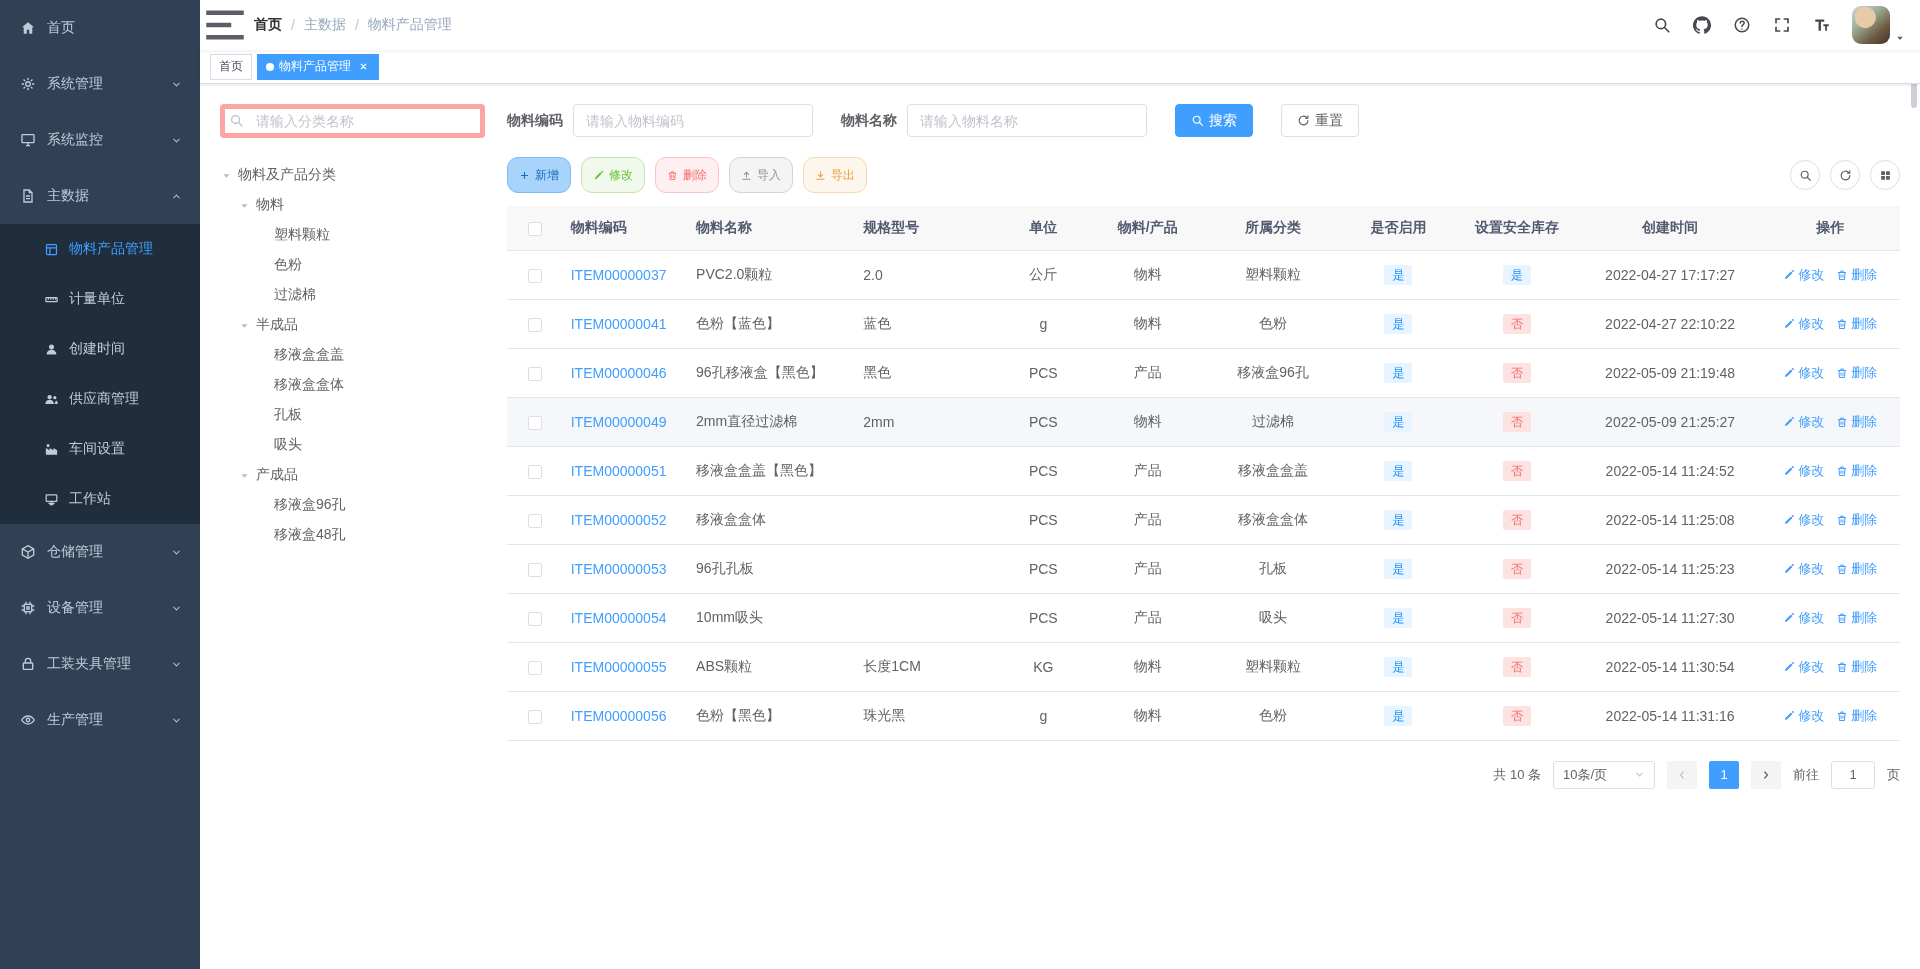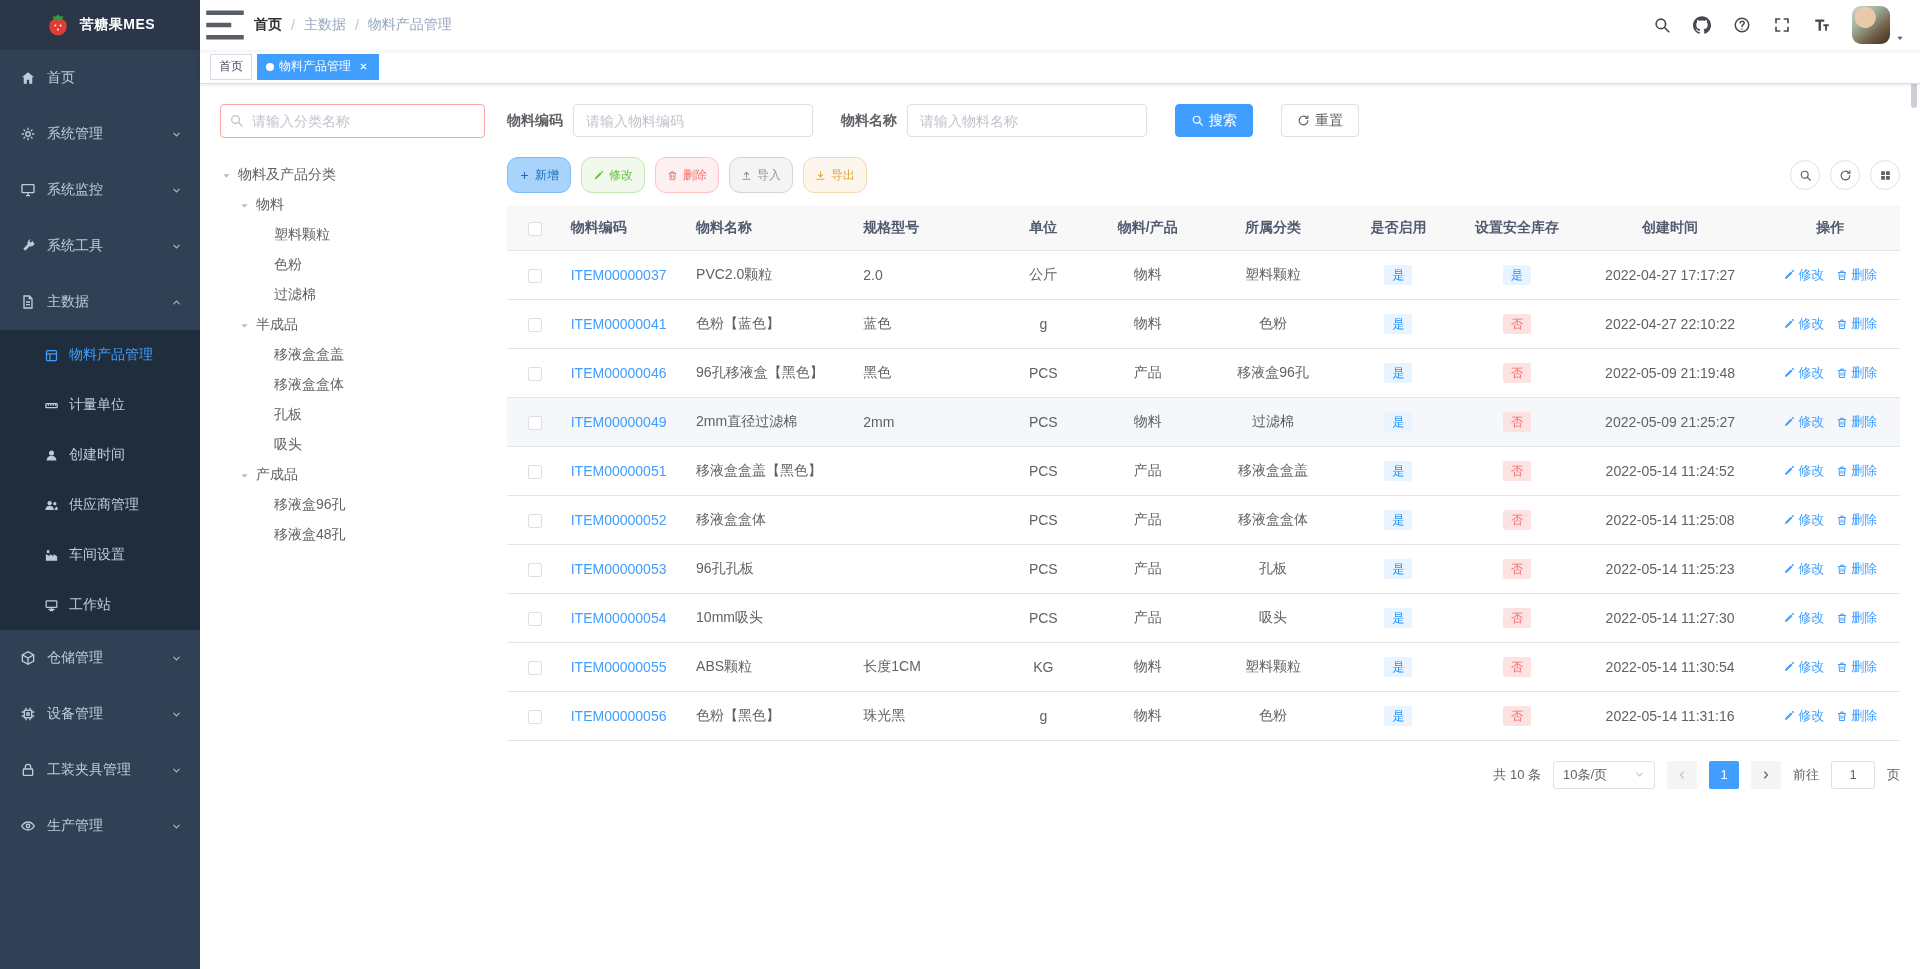--- a/index.html
+++ b/index.html
@@ -49,21 +49,21 @@
   .tag.active { background:#409eff; border-color:#409eff; color:#fff; }
   .tag .dot { width:8px; height:8px; border-radius:50%; background:#fff; }
   .tag-close { width:14px; height:14px; color:#fff; border-radius:50%; }
   .tag-close svg { width:9px; height:9px; margin:auto; }
 
   .content { flex:1; display:flex; gap:22px; padding:20px; background:#fff; overflow:hidden; }
 
   
   .tree-panel { width:265px; flex:none; }
   .tree-search { position:relative; margin-bottom:22px; }
-  .tree-search input { width:100%; height:34px; border:1px solid #fca5a5; border-radius:4px; padding:0 10px 0 31px; font-size:14px; color:#606266; outline:none; background:#fff; }
+  .tree-search input { width:100%; height:34px; border:5px solid #fca5a5; border-radius:4px; padding:0 10px 0 31px; font-size:14px; color:#606266; outline:none; background:#fff; }
   .tree-search input::placeholder { color:#c0c4cc; }
   .tree-search .icon { position:absolute; left:9px; top:9px; width:15px; height:15px; color:#c0c4cc; }
   .tree-node { height:30px; display:flex; align-items:center; gap:5px; color:#606266; cursor:pointer; }
   .tree-caret { width:13px; height:13px; color:#b6bcc6; }
   .tree-caret-ph { width:13px; height:13px; flex:none; }
 
   
   .table-panel { flex:1; min-width:0; display:flex; flex-direction:column; }
 
   .search-form { display:flex; align-items:center; margin-bottom:20px; }
@@ -111,32 +111,20 @@
   .page-btn.disabled { color:#c0c4cc; }
   .page-btn.active { background:#409eff; color:#fff; }
   .goto-input { width:44px; height:28px; border:1px solid #dcdfe6; border-radius:3px; text-align:center; color:#606266; font-size:13px; outline:none; }
 
   .scrollbar-thumb { position:fixed; right:3px; top:38px; width:6px; height:70px; border-radius:3px; background:#ccd0d6; }
 </style>
 </head>
 <body>
 
 <aside class="sidebar">
-  <div class="logo">
-    <span class="icon" id="logoIcon">
-        <svg viewBox="0 0 24 24">
-          <path fill="#e23c39" d="M12 21.5c-4.7 0-8-3.5-8-8.4C4 8.4 7.2 6 12 6s8 2.4 8 7.1c0 4.9-3.3 8.4-8 8.4z"></path>
-          <path fill="#2e9e44" d="M12 2.2l2.1 2 2.9-.2-1 2.5L12 8 8 6.5l-1-2.5 2.9.2z"></path>
-          <circle cx="9.6" cy="12.4" r=".9" fill="#fff"></circle>
-          <circle cx="14.4" cy="12.4" r=".9" fill="#fff"></circle>
-          <circle cx="12" cy="16.2" r=".9" fill="#fff"></circle>
-        </svg>
-      </span>
-    <span class="logo-title">苦糖果MES</span>
-  </div>
   <nav class="menu" id="menu">
       <div class="menu-item">
         <span class="icon ">
           <svg viewBox="0 0 24 24" fill="currentColor">
             <path d="M12 3.2l9 7.8h-2.6v9.8h-4.6v-6.2H10.2v6.2H5.6V11H3z"></path>
           </svg>
         </span>
         <span class="menu-label">首页</span>
       </div>
       <div class="menu-item">
@@ -154,33 +142,20 @@
         </span>
       </div>
       <div class="menu-item">
         <span class="icon ">
           <svg viewBox="0 0 24 24" fill="none" stroke="currentColor" stroke-width="2">
             <rect x="3" y="4" width="18" height="12" rx="1"></rect>
             <path d="M9 20.5h6M12 16v4.5"></path>
           </svg>
         </span>
         <span class="menu-label">系统监控</span>
-        <span class="icon menu-arrow">
-          <svg viewBox="0 0 24 24" fill="none" stroke="currentColor" stroke-width="2.4" stroke-linecap="round">
-            <path d="M6 9l6 6 6-6"></path>
-          </svg>
-        </span>
-      </div>
-      <div class="menu-item">
-        <span class="icon ">
-          <svg viewBox="0 0 24 24" fill="currentColor">
-            <path d="M21.7 7.3a5.5 5.5 0 0 1-7.2 5.2L8 19l-3-3 6.5-6.5A5.5 5.5 0 0 1 16.7 2l-2.9 2.9 2.3 2.3 2.9-2.9c.45.9.7 1.9.7 3z"></path>
-          </svg>
-        </span>
-        <span class="menu-label">系统工具</span>
         <span class="icon menu-arrow">
           <svg viewBox="0 0 24 24" fill="none" stroke="currentColor" stroke-width="2.4" stroke-linecap="round">
             <path d="M6 9l6 6 6-6"></path>
           </svg>
         </span>
       </div>
       <div class="menu-item">
         <span class="icon ">
           <svg viewBox="0 0 24 24" fill="none" stroke="currentColor" stroke-width="2">
             <path d="M6 3h8l4 4v14H6z"></path>

